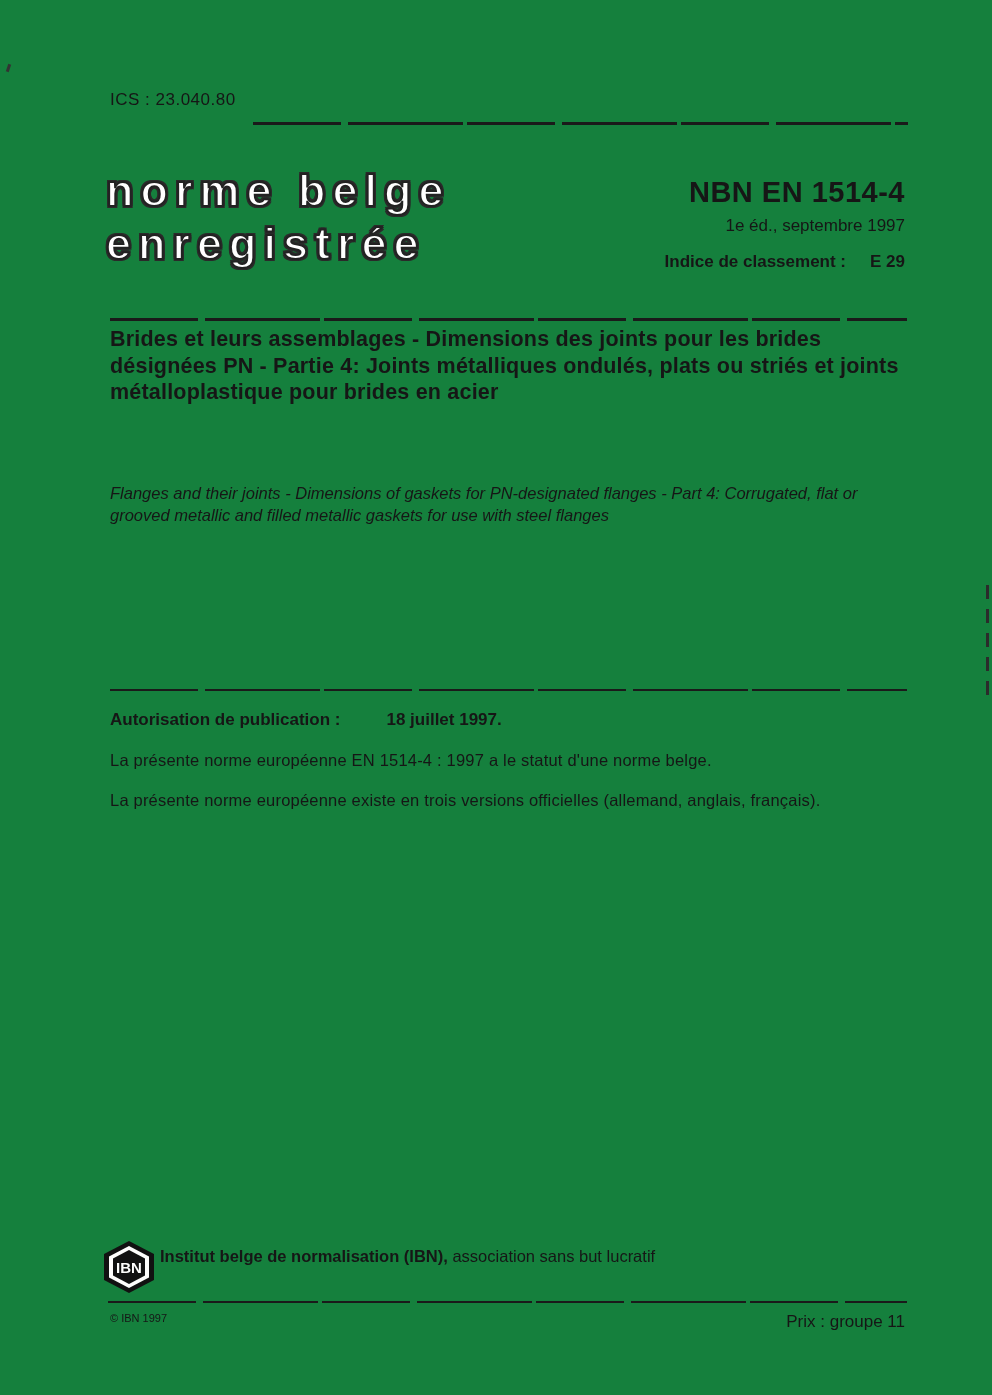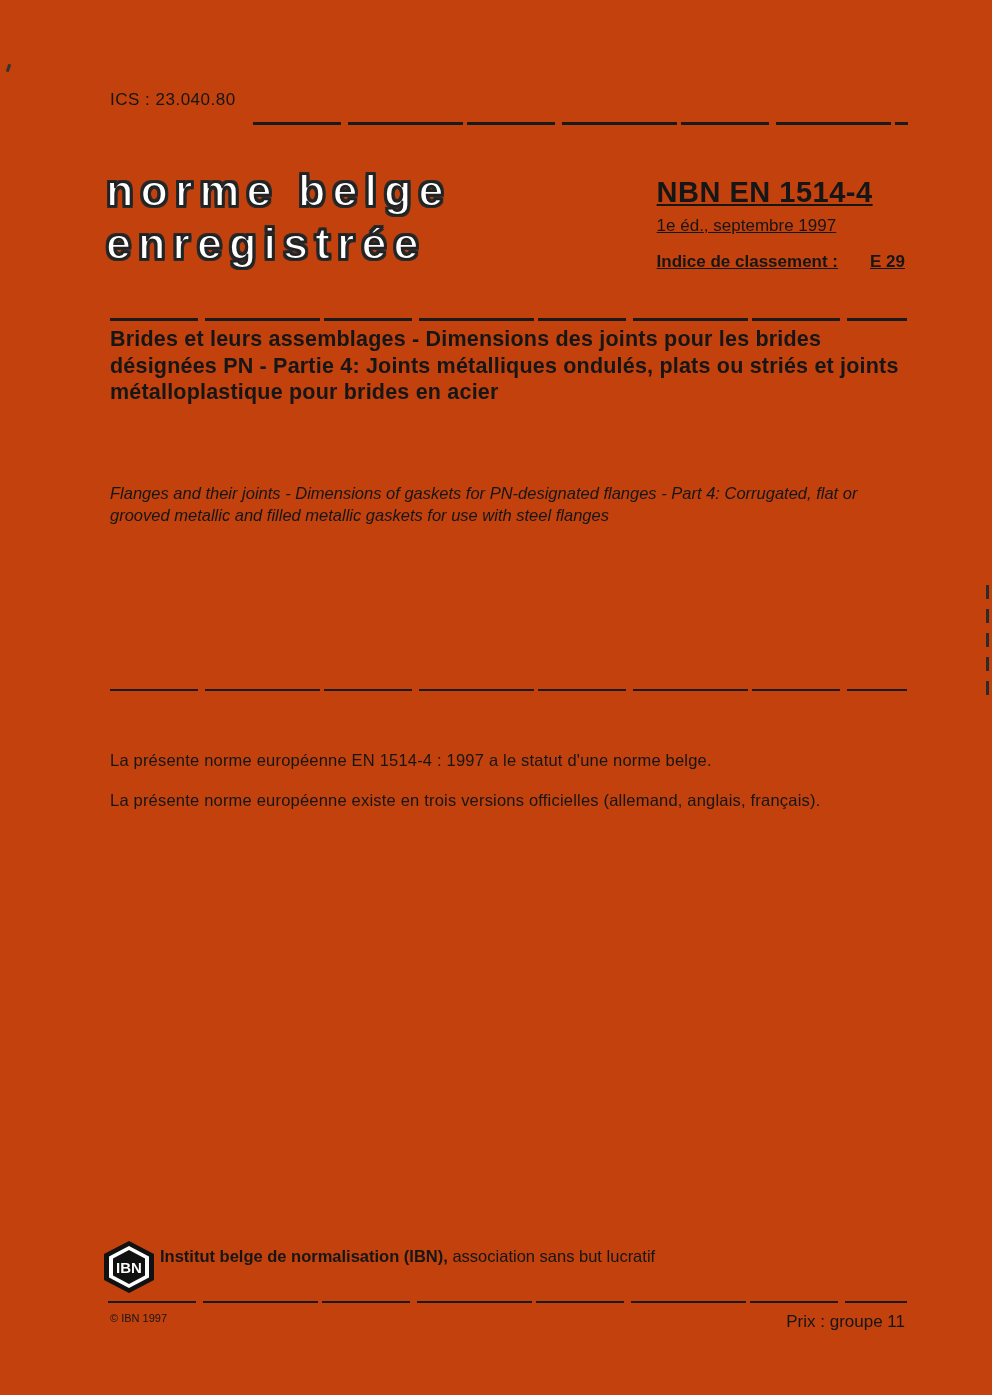--- a/index.html
+++ b/index.html
@@ -6,21 +6,21 @@
     margin: 0;
     padding: 0;
     background: #e8e8e8;
     font-family: "Liberation Sans", sans-serif;
   }
   .page {
     position: relative;
     width: 992px;
     height: 1395px;
     margin: 0 auto;
-    background: #c2410c;
+    background: #15803d;
     color: #161616;
     overflow: hidden;
   }
 
   
   .scan-line {
     position: absolute;
     height: 3px;
     background: repeating-linear-gradient(90deg,
       #1a1a1a 0px, #1a1a1a 88px,
@@ -53,38 +53,37 @@
        0   -2px 0 #2a2a2a,  0    2px 0 #2a2a2a,
       -2px  0   0 #2a2a2a,  2px  0   0 #2a2a2a;
   }
   .outline-line1 { top: 165px; }
   .outline-line2 { top: 218px; }
 
   .ref-block {
     position: absolute;
     right: 87px;
     top: 176px;
-    text-align: left;
-    text-decoration: underline;
+    text-align: right;
   }
   .ref-code {
     font-size: 29px;
     font-weight: bold;
     letter-spacing: 0.5px;
   }
   .ref-edition {
     font-size: 17px;
     margin-top: 7px;
   }
   .ref-class {
     font-size: 17px;
     font-weight: bold;
     margin-top: 16px;
   }
-  .ref-class .value { margin-left: 32px; }
+  .ref-class .value { margin-left: 24px; }
 
   .title-fr {
     position: absolute;
     left: 110px;
     top: 326px;
     width: 802px;
     font-size: 21.5px;
     font-weight: bold;
     line-height: 1.24;
     letter-spacing: 0.2px;
@@ -191,20 +190,23 @@
   </div>
 
   <div class="scan-line" style="left:110px; top:318px; width:797px;"></div>
 
   <div class="title-fr">Brides et leurs assemblages - Dimensions des joints pour les brides désignées PN - Partie 4: Joints métalliques ondulés, plats ou striés et joints métalloplastique pour brides en acier</div>
 
   <div class="title-en">Flanges and their joints - Dimensions of gaskets for PN-designated flanges - Part 4: Corrugated, flat or grooved metallic and filled metallic gaskets for use with steel flanges</div>
 
   <div class="scan-line thin" style="left:110px; top:689px; width:797px;"></div>
 
+  <div class="auth-row">
+    <span>Autorisation de publication :</span><span class="auth-date">18 juillet 1997.</span>
+  </div>
 
   <div class="statement statement1">La présente norme européenne EN 1514-4 : 1997 a le statut d'une norme belge.</div>
   <div class="statement statement2">La présente norme européenne existe en trois versions officielles (allemand, anglais, français).</div>
 
   <svg class="logo" viewBox="0 0 52 54" aria-hidden="true">
     <polygon points="26,1 51,14 51,40 26,53 1,40 1,14" fill="#111"></polygon>
     <polygon points="26,6 46,16.5 46,37.5 26,48 6,37.5 6,16.5" fill="#fdfdfc"></polygon>
     <polygon points="26,10 42,18.5 42,35.5 26,44 10,35.5 10,18.5" fill="#111"></polygon>
     <text x="26" y="33" text-anchor="middle" font-size="15" font-weight="bold" font-family="Liberation Sans, sans-serif" fill="#fdfdfc">IBN</text>
   </svg>

